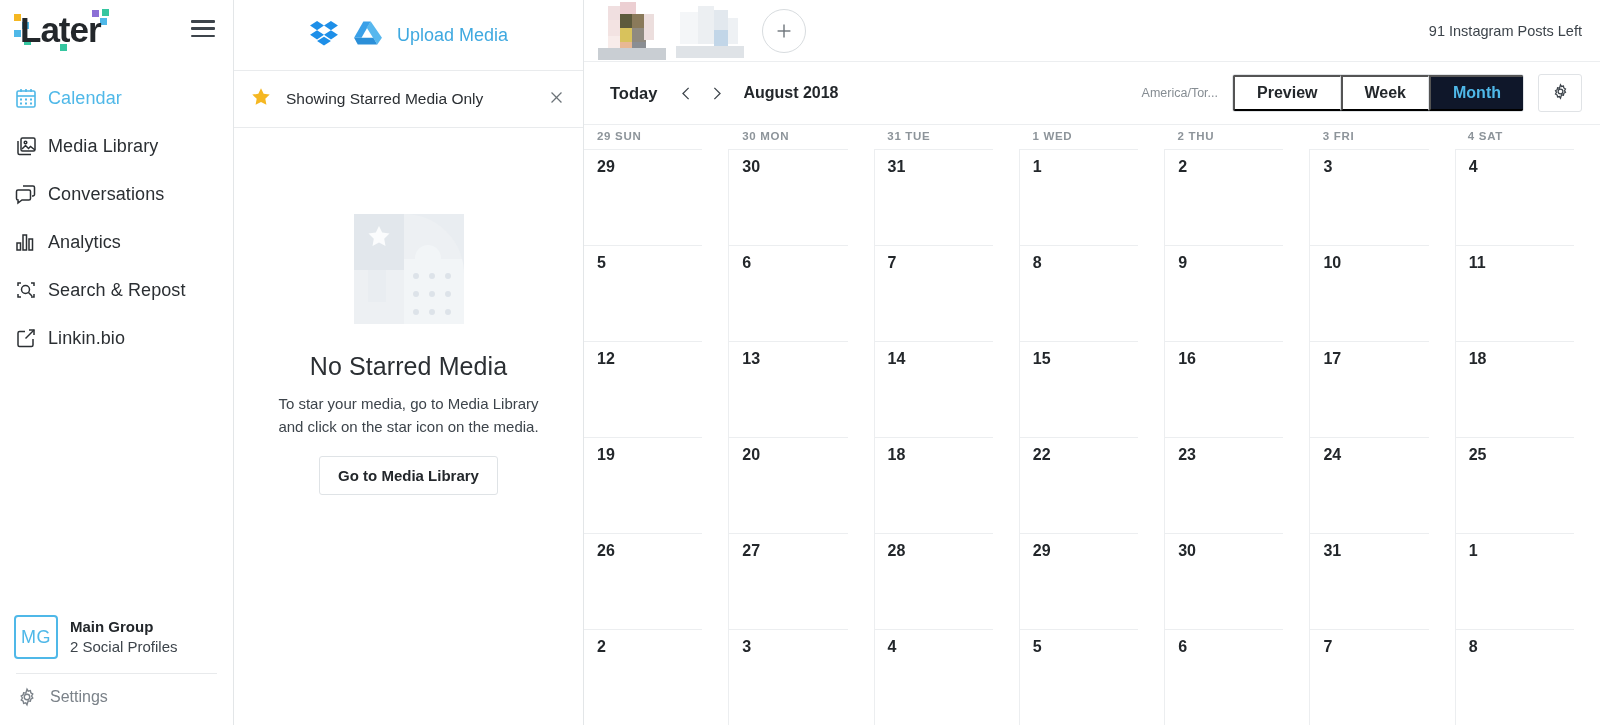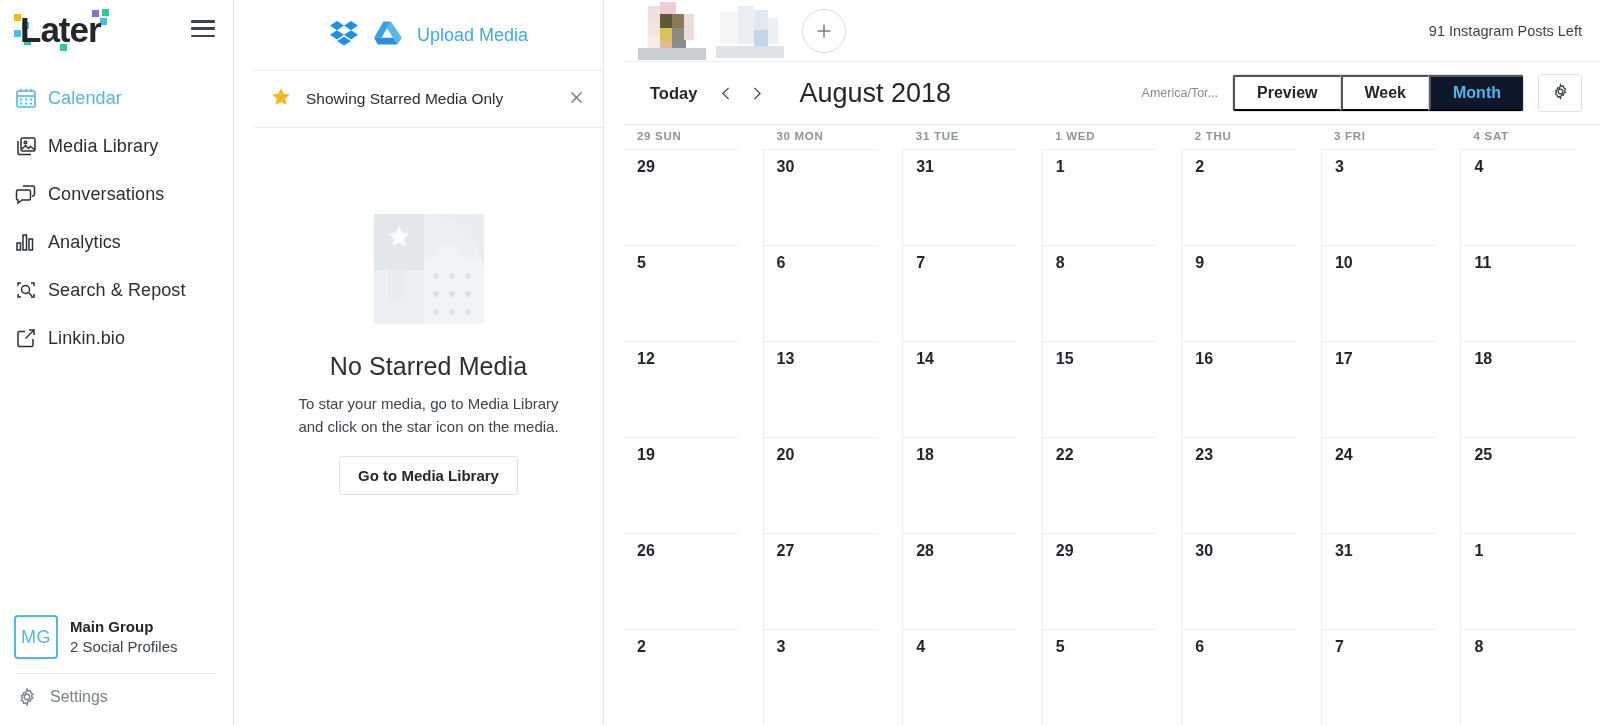--- a/index.html
+++ b/index.html
@@ -2,21 +2,21 @@
 <html><head>
 <meta charset="utf-8">
 <style>
   * { box-sizing: border-box; margin: 0; padding: 0; }
   html, body {
     width: 1600px; height: 725px;
     font-family: "Liberation Sans", sans-serif;
     background: #ffffff; color: #2b2f33;
     overflow: hidden;
   }
-  .app { display: flex; width: 1600px; height: 725px; gap: 20px; }
+  .app { display: flex; width: 1600px; height: 725px; }
 
   
   .sidebar {
     width: 234px; height: 725px; flex: 0 0 234px;
     border-right: 1px solid #e3e6e8;
     display: flex; flex-direction: column;
     background: #fff; position: relative;
   }
   .sb-top { display: flex; align-items: flex-start; padding: 8px 18px 0 14px; height: 60px; }
   .logo { position: relative; width: 96px; height: 44px; }
@@ -105,21 +105,21 @@
 
   .cal-toolbar {
     height: 63px; display: flex; align-items: center;
     padding: 0 18px 0 26px; border-bottom: 1px solid #eceef0;
   }
   .today-btn { font-size: 16.5px; font-weight: bold; color: #23272b; cursor: pointer; }
   .nav-arrow {
     width: 30px; height: 30px; display: flex; align-items: center;
     justify-content: center; cursor: pointer; color: #3d444b;
   }
-  .cal-title { font-size: 27px; font-weight: normal; color: #23272b; margin-left: 28px; }
+  .cal-title { font-size: 16px; font-weight: bold; color: #23272b; margin-left: 12px; }
   .tz { margin-left: auto; font-size: 12.5px; color: #868d93; margin-right: 14px; }
   .seg { display: flex; border: 1px solid #e0e3e6; border-radius: 3px; overflow: hidden; }
   .seg-btn {
     padding: 0 22px; height: 36px; display: flex; align-items: center;
     font-size: 16px; font-weight: bold; color: #23272b; background: #fff;
     border-right: 1px solid #e0e3e6; cursor: pointer; font-family: inherit;
   }
   .seg-btn:last-child { border-right: none; }
   .seg-btn.active { background: #0f172a; color: #4FB8E8; }
   .gear-btn {

